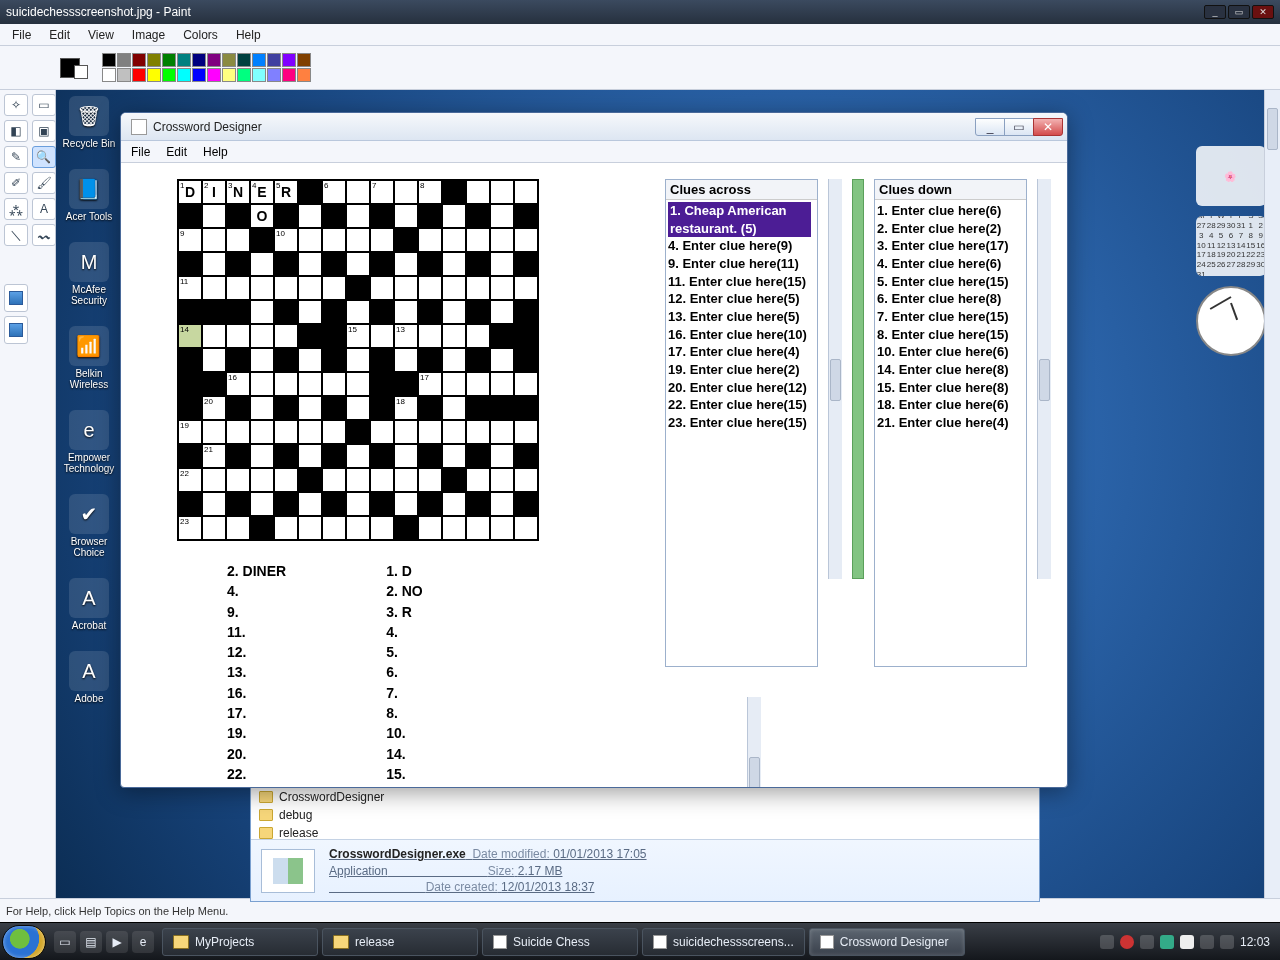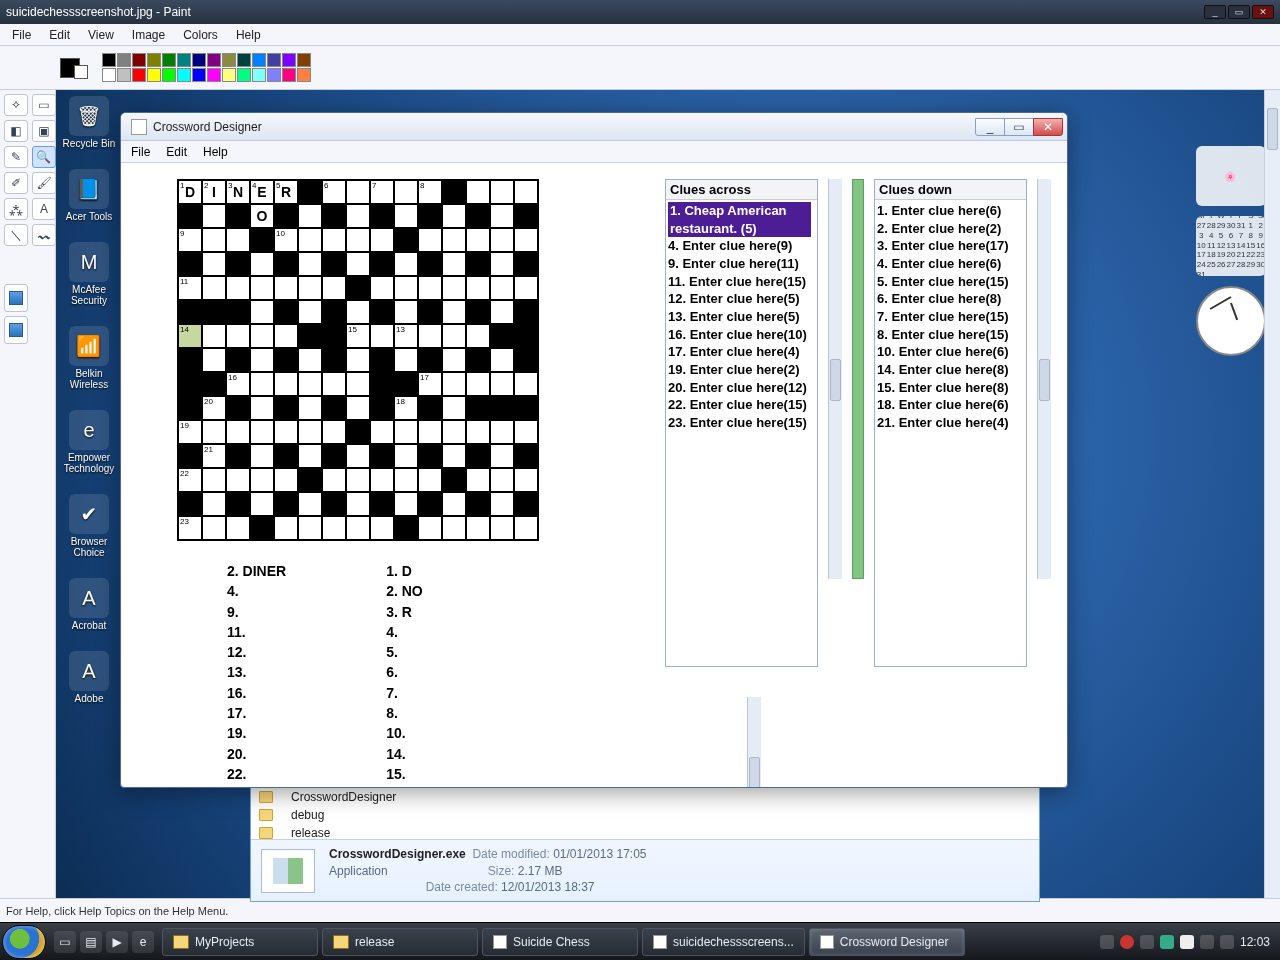--- a/index.html
+++ b/index.html
@@ -143,26 +143,26 @@
   .mini-scroll::before{content:"";position:absolute;left:1px;right:1px;top:60px;height:44px;background:#cfd8e6;border:1px solid #aab6c8;border-radius:2px;}
 
   
   .explorer {
     position:absolute; left:250px; top:786px; width:790px; height:116px;
     border:1px solid #7aa0d0; border-top:none;
     background:linear-gradient(#f8fbff,#e7f1ff); font-size:12px;
     display:flex;flex-direction:column;
   }
   .explorer .files { background:#fff; border-bottom:1px solid #c4d2e4; padding:2px 8px; height:58px; overflow:hidden;}
-  .explorer .files .row { display:flex;align-items:center;gap:18px;height:18px;color:#222;}
+  .explorer .files .row { display:flex;align-items:center;gap:6px;height:18px;color:#222;}
   .explorer .files .fic { width:14px;height:12px;background:#f6d67a;border:1px solid #caa733;border-radius:1px;}
   .explorer .details { flex:1; display:flex; align-items:center; gap:14px; padding:6px 10px;}
   .explorer .thumb { width:54px;height:44px;border:1px solid #a8bdd8;background:#fff; display:flex;align-items:center;justify-content:center;}
   .explorer .thumb .mini { width:30px;height:26px;background:linear-gradient(to right,#cde 50%, #8bc48b 50%);}
-  .explorer .meta { color:#5a6b84; line-height:1.35;}
+  .explorer .meta { color:#5a6b84; line-height:1.35;text-decoration:underline;}
   .explorer .meta b { color:#222;}
   .explorer .meta .k { color:#7a8aa2;}
 
   
   .taskbar {
     position:absolute; left:0;right:0;bottom:0;height:38px;
     background:linear-gradient(#3a3f47,#14171c);
     border-top:1px solid #000;
     display:flex;align-items:center;color:#e6ecf5;font-size:12px;
   }

